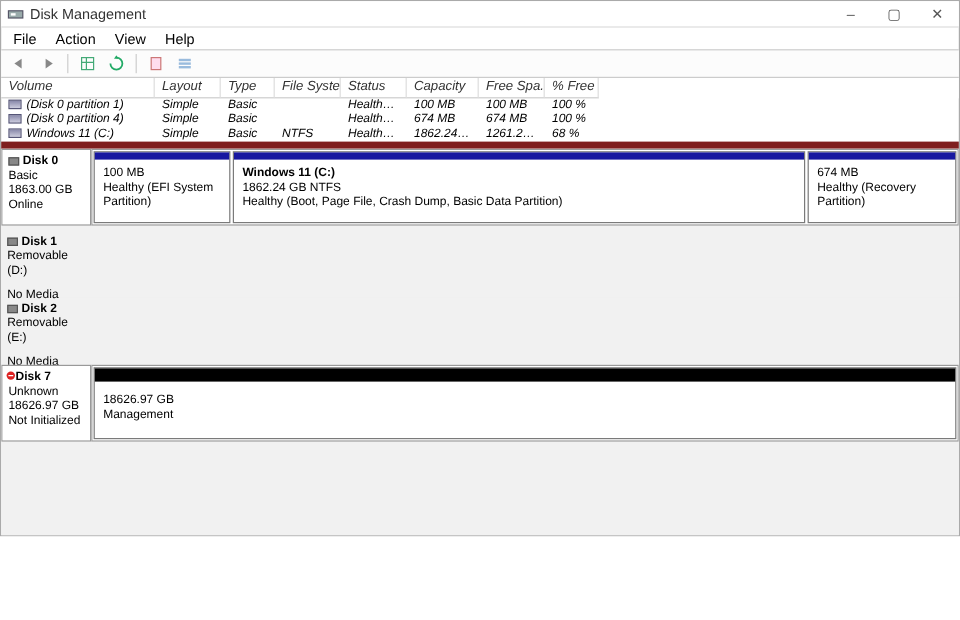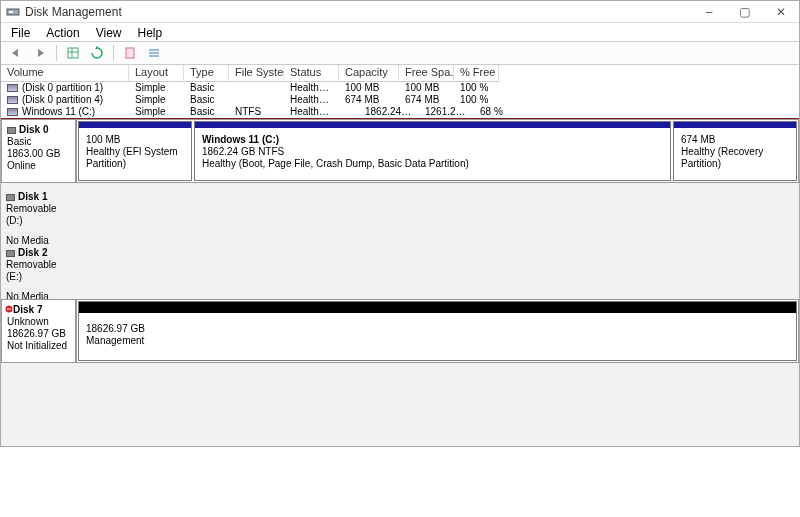--- a/index.html
+++ b/index.html
@@ -12,21 +12,21 @@
   .titlebar .winbtns { display:flex; }
   .titlebar .winbtn { width:36px; height:22px; display:flex; align-items:center; justify-content:center; color:#555; font-size:12px; }
   
   .menubar { height:18px; display:flex; align-items:flex-end; padding:0 4px; font-size:12px; gap:4px;}
   .menubar .menuitem { padding:1px 6px; }
   
   .toolbar { height:24px; display:flex; align-items:center; border-top:1px solid #ccc; border-bottom:1px solid #ccc; padding:0 4px; gap:2px; background:#fcfcfc;}
   .tbtn { width:22px; height:20px; display:flex; align-items:center; justify-content:center; border:1px solid transparent; }
   .tsep { width:1px; height:16px; background:#ccc; margin:0 3px; }
   
-  .listview { border-bottom:1px solid #7f1d1d; }
+  .listview { border-bottom:6px solid #7f1d1d;font-style:italic; }
   .listheader { display:flex; height:17px; background:#fff; font-size:11px; }
   .listheader .col { border-right:1px solid #ddd; border-bottom:1px solid #ccc; padding:1px 6px 0 6px; overflow:hidden; white-space:nowrap; color:#333;}
   .listrows { }
   .listrow { display:flex; height:12px; align-items:flex-start; font-size:10px;}
   .listrow .cell { padding:0 6px; overflow:hidden; white-space:nowrap; text-overflow:ellipsis;}
   .volicon { width:11px; height:8px; background:linear-gradient(#88a, #ccd); border:1px solid #557; display:inline-block; margin-right:4px; vertical-align:middle;}
   
   .graphpane { flex:1; overflow:auto; background:#f1f1f1; }
   .diskrow { display:flex; background:#f1f1f1; margin-bottom:4px;}
   .diskrow.first { margin-top:0; }
@@ -144,21 +144,21 @@
           <div class="cell" style="width: 60px;">674 MB</div>
           <div class="cell" style="width: 55px;">674 MB</div>
           <div class="cell" style="width: 45px;">100 %</div>
         </div>
         <div class="listrow">
           <div class="cell" style="width: 128px;"><span class="volicon"></span>Windows 11 (C:)</div>
           <div class="cell" style="width: 55px;">Simple</div>
           <div class="cell" style="width: 45px;">Basic</div>
           <div class="cell" style="width: 55px;">NTFS</div>
           <div class="cell" style="width: 55px;">Healthy (B...</div>
-          <div class="cell" style="width: 60px; margin-left: 20px;">1862.24 GB</div>
+          <div class="cell" style="width: 60px;">1862.24 GB</div>
           <div class="cell" style="width: 55px;">1261.29 ...</div>
           <div class="cell" style="width: 45px;">68 %</div>
         </div>
       </div>
   </div>
 
   <div class="graphpane">
 
     <div class="diskrow first" style="height:64px">
       <div class="diskinfo">

